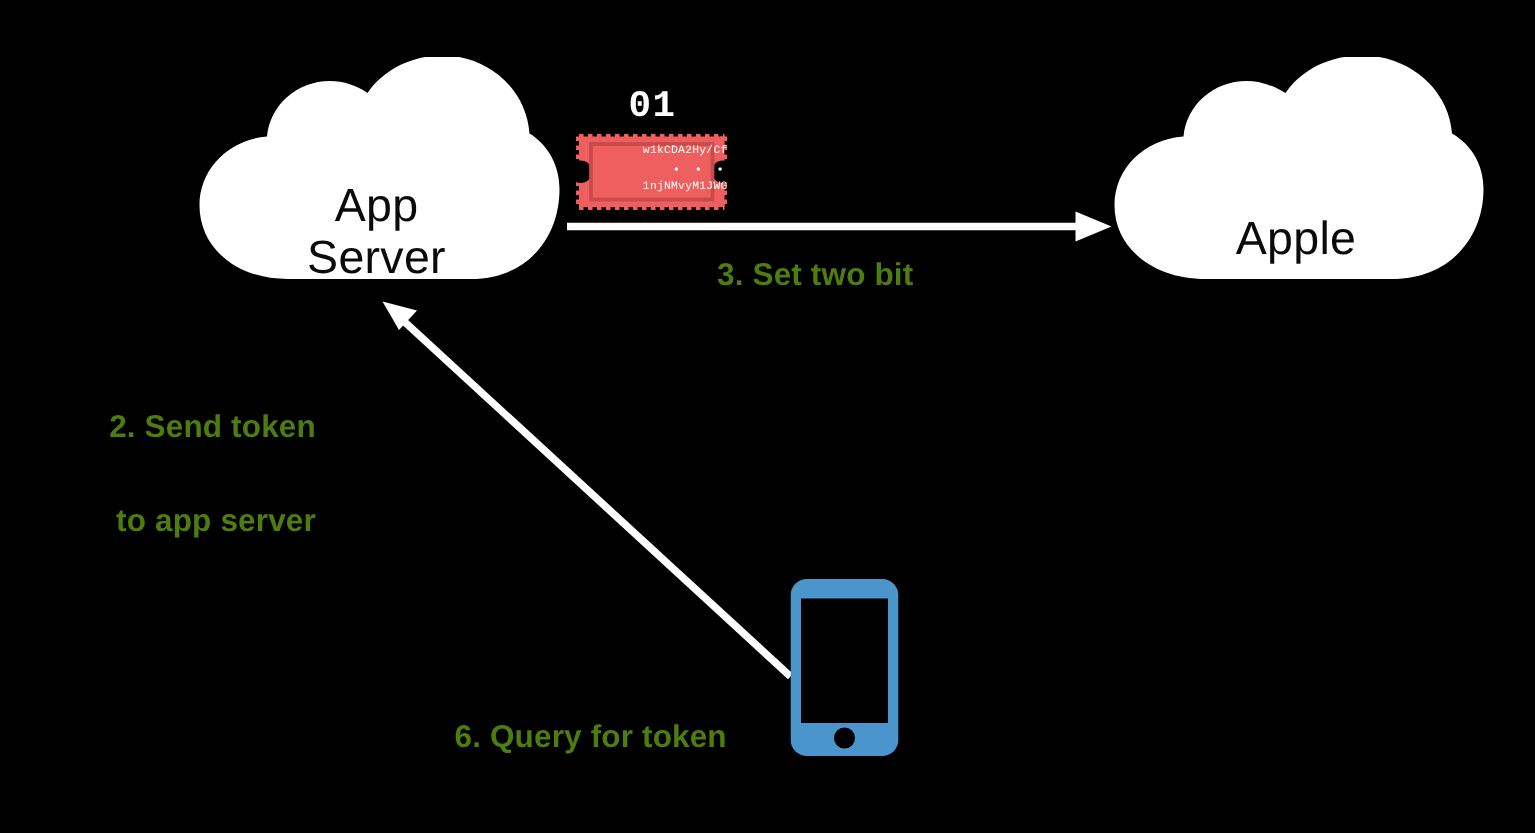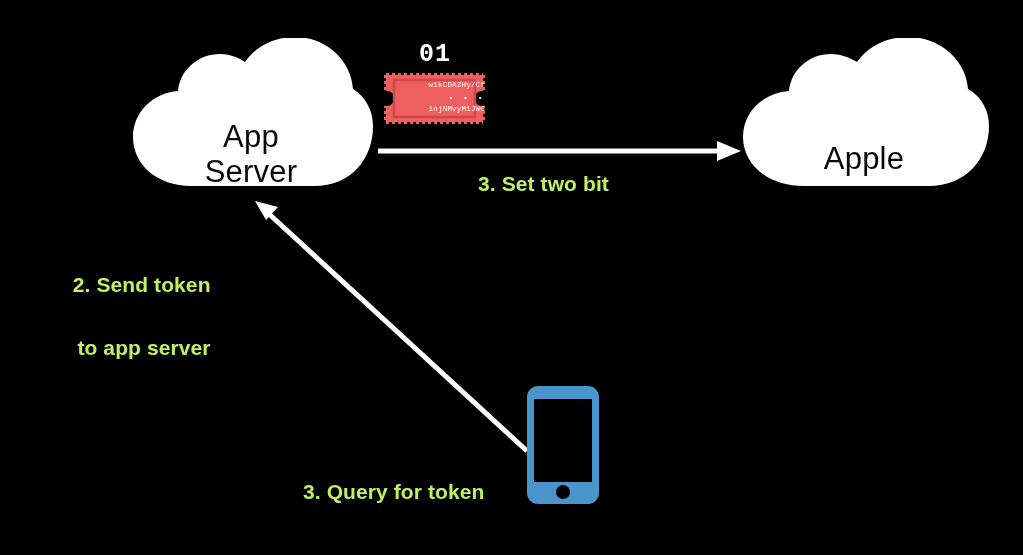--- a/index.html
+++ b/index.html
@@ -64,21 +64,21 @@
     left: 0;
     top: 0;
     width: 1023px;
     height: 555px;
     pointer-events: none;
   }
 
   
   .step-label {
     position: absolute;
-    color: #bef264;
+    color: #4d7c0f;
     font-family: "Liberation Sans", sans-serif;
     font-weight: 700;
     font-size: 21px;
     letter-spacing: 0.1px;
     line-height: 1.5;
     white-space: pre;
   }
   #label-step1 {
     left: 303px;
     top: 476px;
@@ -94,21 +94,21 @@
   }
   #label-step3 {
     left: 478px;
     top: 168px;
   }
 
   
   #token-group {
     position: absolute;
     left: 378px;
-    top: 40px;
+    top: 56px;
     width: 114px;
     height: 92px;
   }
   #token-code {
     position: absolute;
     left: 0;
     top: 0;
     width: 114px;
     text-align: center;
     color: #ffffff;
@@ -239,21 +239,21 @@
   </div>
 
   <div id="phone">
     <svg width="72" height="118" viewBox="0 0 72 118">
       <rect x="0" y="0" width="72" height="118" rx="11" ry="11" fill="#4a95cb"></rect>
       <rect x="7" y="13" width="58" height="83" fill="#000000"></rect>
       <circle cx="36" cy="106" r="7" fill="#000000"></circle>
     </svg>
   </div>
 
-  <div class="step-label" id="label-step1">3. Query for token</div>
+  <div class="step-label" id="label-step1">6. Query for token</div>
 
   <div class="step-label" id="label-step2">
     <span>2. Send token</span>
     <span class="line2">to app server</span>
   </div>
 
   <div class="step-label" id="label-step3">3. Set two bit</div>
 
 </div>
 

